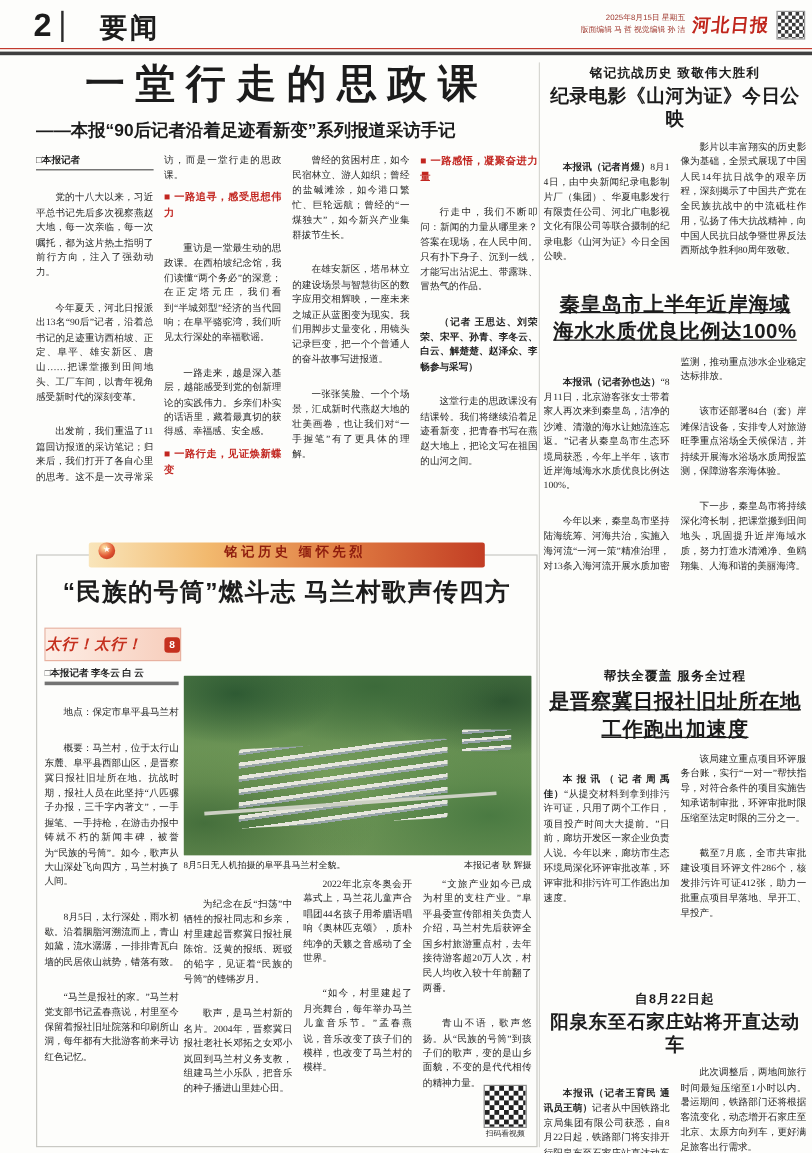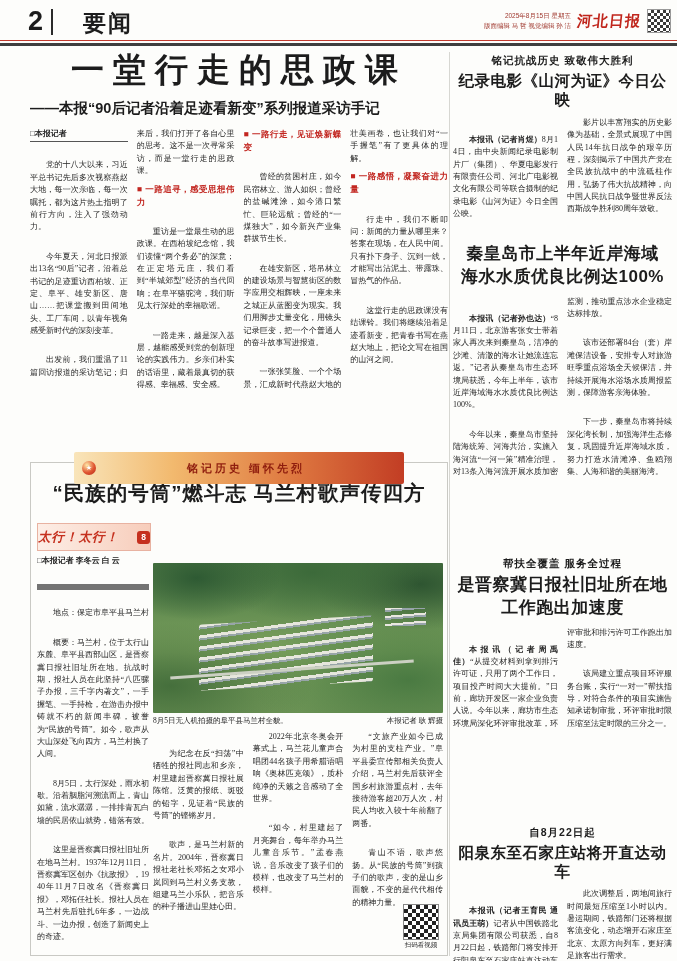--- a/index.html
+++ b/index.html
@@ -30,35 +30,35 @@
   .byline{font-size:8px;font-weight:bold;border-bottom:1px solid #555;
           padding-bottom:1px;margin-bottom:4px;}
   .para{margin:17px 0 2px;text-indent:2em;}
   .col-subhead{color:#c22620;font-weight:bold;font-size:8.5px;margin:5px 0 4px;
                font-family:"Liberation Sans",sans-serif;text-indent:0;}
   .credit{font-weight:bold;text-indent:2em;}
   
   .malan{position:absolute;left:30px;top:462px;width:418px;height:494px;
          border:1px solid #c9c9c4;box-sizing:border-box;}
   .banner{position:absolute;left:50%;top:-11px;transform:translateX(-50%);width:330px;height:21px;
-          display:flex;align-items:center;padding:16px 8px;box-sizing:border-box;border-radius:2px;
+          display:flex;padding:0 8px;box-sizing:border-box;border-radius:2px;
           background:linear-gradient(90deg,#f9e5ba 0%,#f2b96e 30%,#df7a41 65%,#c23d24 100%);}
   .emblem{width:14px;height:14px;border-radius:50%;flex:0 0 auto;
           background:radial-gradient(circle at 35% 30%,#ffe9a8 0%,#e05532 55%,#b02718 100%);
           color:#fff;font-size:7px;line-height:14px;text-align:center;}
   .banner-text{flex:1;text-align:center;font-size:11px;font-weight:bold;color:#8f1d0e;letter-spacing:3px;}
   .malan-headline{margin:16px 6px 8px;text-align:center;font-size:20.5px;font-weight:bold;letter-spacing:1px;}
   .taihang{position:absolute;left:6px;top:60px;width:112px;height:26px;display:flex;align-items:center;
            justify-content:space-between;gap:4px;border:1px solid #e8b2a1;
            background:linear-gradient(90deg,#fdeee6,#f7cdbb);}
   .taihang-text{color:#c5301e;font-weight:bold;font-size:12.5px;font-style:italic;letter-spacing:1px;}
   .seal{width:13px;height:13px;border-radius:3px;background:#c5301e;color:#fff;
         font-size:8.5px;line-height:13px;text-align:center;font-weight:bold;}
   .malan-left{position:absolute;left:6px;top:92px;width:112px;height:394px;}
-  .malan-byline{font-size:8px;font-weight:bold;border-bottom:6px solid #737373;padding-bottom:17px;margin-bottom:2px;}
+  .malan-byline{font-size:8px;font-weight:bold;border-bottom:3px solid #737373;padding-bottom:1px;margin-bottom:2px;}
   .photo{position:absolute;left:122px;top:100px;width:290px;height:150px;overflow:hidden;border-radius:1px;
      background:
       radial-gradient(120px 60px at 15% 10%,#2e5a33 0%,rgba(0,0,0,0) 70%),
       radial-gradient(160px 70px at 55% 6%,#3c6a3a 0%,rgba(0,0,0,0) 70%),
       radial-gradient(150px 65px at 92% 14%,#2e5531 0%,rgba(0,0,0,0) 70%),
       radial-gradient(210px 95px at 88% 78%,#4a7a42 0%,rgba(0,0,0,0) 75%),
       radial-gradient(190px 85px at 6% 82%,#456f3c 0%,rgba(0,0,0,0) 75%),
       linear-gradient(180deg,#4f7a46 0%,#679053 35%,#7ca25e 60%,#719758 100%);}
   .village{position:absolute;left:16%;top:38%;width:60%;height:44%;transform:skewY(-3deg);
      background:repeating-linear-gradient(175deg,#edebe4 0 3px,#9aa6ad 3px 5px,rgba(0,0,0,0) 5px 11px);
@@ -71,21 +71,21 @@
   .malan-bottom{position:absolute;left:122px;top:268px;width:290px;height:218px;column-count:3;column-gap:9px;}
   .qr-block{position:absolute;right:6px;bottom:5px;width:40px;text-align:center;background:#fdfdfb;}
   .qr2{width:34px;height:34px;margin:0 auto;border:1px solid #888;
        background:repeating-conic-gradient(#222 0% 25%,#fff 0% 50%) 0 0/8px 8px;}
   .qr-label{font-size:6.5px;color:#333;margin-top:1px;}
   
   .right-col{position:absolute;left:453px;top:52px;width:219px;}
   .r-art{margin-bottom:11px;}
   .kicker{font-size:10.5px;font-weight:bold;text-align:center;margin:2px 0 3px;letter-spacing:1px;}
   .r-headline{font-size:15.5px;font-weight:bold;text-align:center;line-height:1.25;margin:0 0 7px;letter-spacing:0.5px;}
-  .r-headline.big{font-size:17px;line-height:1.35;}
+  .r-headline.big{font-size:17px;line-height:1.35;text-decoration:underline;}
   .r-body{column-count:2;column-gap:9px;}
   .h112{height:113px;} .h248{height:248px;} .h186{height:186px;} .h104{height:104px;}
   .gap-top{margin-top:13px;}
 </style>
 </head>
 <body>
 
 <div class="page">
 
   <div class="hdr">
@@ -118,40 +118,40 @@
         <p class="para">出发前，我们重温了11篇回访报道的采访笔记；归来后，我们打开了各自心里的思考。这不是一次寻常采访，而是一堂行走的思政课。</p>
         <div class="col-subhead">■ 一路追寻，感受思想伟力</div>
         <p class="para">重访是一堂最生动的思政课。在西柏坡纪念馆，我们读懂“两个务必”的深意；在正定塔元庄，我们看到“半城郊型”经济的当代回响；在阜平骆驼湾，我们听见太行深处的幸福歌谣。</p>
         <p class="para">一路走来，越是深入基层，越能感受到党的创新理论的实践伟力。乡亲们朴实的话语里，藏着最真切的获得感、幸福感、安全感。</p>
         <div class="col-subhead">■ 一路行走，见证焕新蝶变</div>
         <p class="para">曾经的贫困村庄，如今民宿林立、游人如织；曾经的盐碱滩涂，如今港口繁忙、巨轮远航；曾经的“一煤独大”，如今新兴产业集群拔节生长。</p>
         <p class="para">在雄安新区，塔吊林立的建设场景与智慧街区的数字应用交相辉映，一座未来之城正从蓝图变为现实。我们用脚步丈量变化，用镜头记录巨变，把一个个普通人的奋斗故事写进报道。</p>
         <p class="para">一张张笑脸、一个个场景，汇成新时代燕赵大地的壮美画卷，也让我们对“一手握笔”有了更具体的理解。</p>
         <div class="col-subhead">■ 一路感悟，凝聚奋进力量</div>
         <p class="para">行走中，我们不断叩问：新闻的力量从哪里来？答案在现场，在人民中间。只有扑下身子、沉到一线，才能写出沾泥土、带露珠、冒热气的作品。</p>
+        <p class="para credit">（记者 王思达、刘荣荣、宋平、孙青、李冬云、白云、解楚楚、赵泽众、李畅参与采写）</p>
         <p class="para">这堂行走的思政课没有结课铃。我们将继续沿着足迹看新变，把青春书写在燕赵大地上，把论文写在祖国的山河之间。</p>
       </div>
   </section>
 
   <section class="malan">
     <div class="banner">
       <span class="emblem">★</span>
       <span class="banner-text">铭记历史 缅怀先烈</span>
     </div>
     <h2 class="malan-headline">“民族的号筒”燃斗志 马兰村歌声传四方</h2>
     <div class="taihang">
       <span class="taihang-text">太行！太行！</span>
       <span class="seal">8</span>
     </div>
     <div class="cols malan-left">
       <div class="malan-byline">□本报记者 李冬云 白 云</div>
     <p class="para">地点：保定市阜平县马兰村</p>
         <p class="para">概要：马兰村，位于太行山东麓、阜平县西部山区，是晋察冀日报社旧址所在地。抗战时期，报社人员在此坚持“八匹骡子办报，三千字内著文”，一手握笔、一手持枪，在游击办报中铸就不朽的新闻丰碑，被誉为“民族的号筒”。如今，歌声从大山深处飞向四方，马兰村换了人间。</p>
         <p class="para">8月5日，太行深处，雨水初歇。沿着胭脂河溯流而上，青山如黛，流水潺潺，一排排青瓦白墙的民居依山就势，错落有致。</p>
-        <p class="para">这里是晋察冀日报社旧址所在地马兰村。1937年12月11日，晋察冀军区创办《抗敌报》，1940年11月7日改名《晋察冀日报》，邓拓任社长。报社人员在马兰村先后驻扎6年多，一边战斗、一边办报，创造了新闻史上的奇迹。</p>
         <p class="para">“马兰是报社的家。”马兰村党支部书记孟春燕说，村里至今保留着报社旧址院落和印刷所山洞，每年都有大批游客前来寻访红色记忆。</p>
       </div>
     <div class="photo">
       <div class="village"></div>
       <div class="hamlet"></div>
       <div class="road"></div>
     </div>
     <div class="caption-row">
       <span>8月5日无人机拍摄的阜平县马兰村全貌。</span>
       <span>本报记者 耿 辉摄</span>
@@ -183,33 +183,34 @@
 
     <article class="r-art gap-top">
       <div class="r-headline big">
         <div>秦皇岛市上半年近岸海域</div>
         <div>海水水质优良比例达100%</div>
       </div>
       <div class="cols r-body h248">
           <p class="para"><b>本报讯（记者孙也达）</b>“8月11日，北京游客张女士带着家人再次来到秦皇岛，洁净的沙滩、清澈的海水让她流连忘返。”记者从秦皇岛市生态环境局获悉，今年上半年，该市近岸海域海水水质优良比例达100%。</p>
           <p class="para">今年以来，秦皇岛市坚持陆海统筹、河海共治，实施入海河流“一河一策”精准治理，对13条入海河流开展水质加密监测，推动重点涉水企业稳定达标排放。</p>
           <p class="para">该市还部署84台（套）岸滩保洁设备，安排专人对旅游旺季重点浴场全天候保洁，并持续开展海水浴场水质周报监测，保障游客亲海体验。</p>
-          <p class="para">下一步，秦皇岛市将持续深化湾长制，加强海洋生态修复，巩固提升近岸海域水质，努力打造水清滩净、鱼鸥翔集、人海和谐的美丽海湾。</p>
+          <p class="para">下一步，秦皇岛市将持续深化湾长制，把课堂搬到田间地头，巩固提升近岸海域水质，努力打造水清滩净、鱼鸥翔集、人海和谐的美丽海湾。</p>
         </div>
     </article>
 
     <article class="r-art gap-top">
       <div class="kicker">帮扶全覆盖 服务全过程</div>
       <div class="r-headline big">
         <div>是晋察冀日报社旧址所在地</div>
         <div>工作跑出加速度</div>
       </div>
       <div class="cols r-body h186">
           <p class="para"><b>本报讯（记者周禹佳）</b>“从提交材料到拿到排污许可证，只用了两个工作日，项目投产时间大大提前。”日前，廊坊开发区一家企业负责人说。今年以来，廊坊市生态环境局深化环评审批改革，环评审批和排污许可工作跑出加速度。</p>
           <p class="para">该局建立重点项目环评服务台账，实行“一对一”帮扶指导，对符合条件的项目实施告知承诺制审批，环评审批时限压缩至法定时限的三分之一。</p>
+          <p class="para">截至7月底，全市共审批建设项目环评文件286个，核发排污许可证412张，助力一批重点项目早落地、早开工、早投产。</p>
         </div>
     </article>
 
     <article class="r-art gap-top">
       <div class="kicker">自8月22日起</div>
       <div class="r-headline">阳泉东至石家庄站将开直达动车</div>
       <div class="cols r-body h104">
           <p class="para"><b>本报讯（记者王育民 通讯员王萌）</b>记者从中国铁路北京局集团有限公司获悉，自8月22日起，铁路部门将安排开行阳泉东至石家庄站直达动车组列车，进一步方便两地旅客出行。</p>
           <p class="para">此次调整后，两地间旅行时间最短压缩至1小时以内。暑运期间，铁路部门还将根据客流变化，动态增开石家庄至北京、太原方向列车，更好满足旅客出行需求。</p>
         </div>

